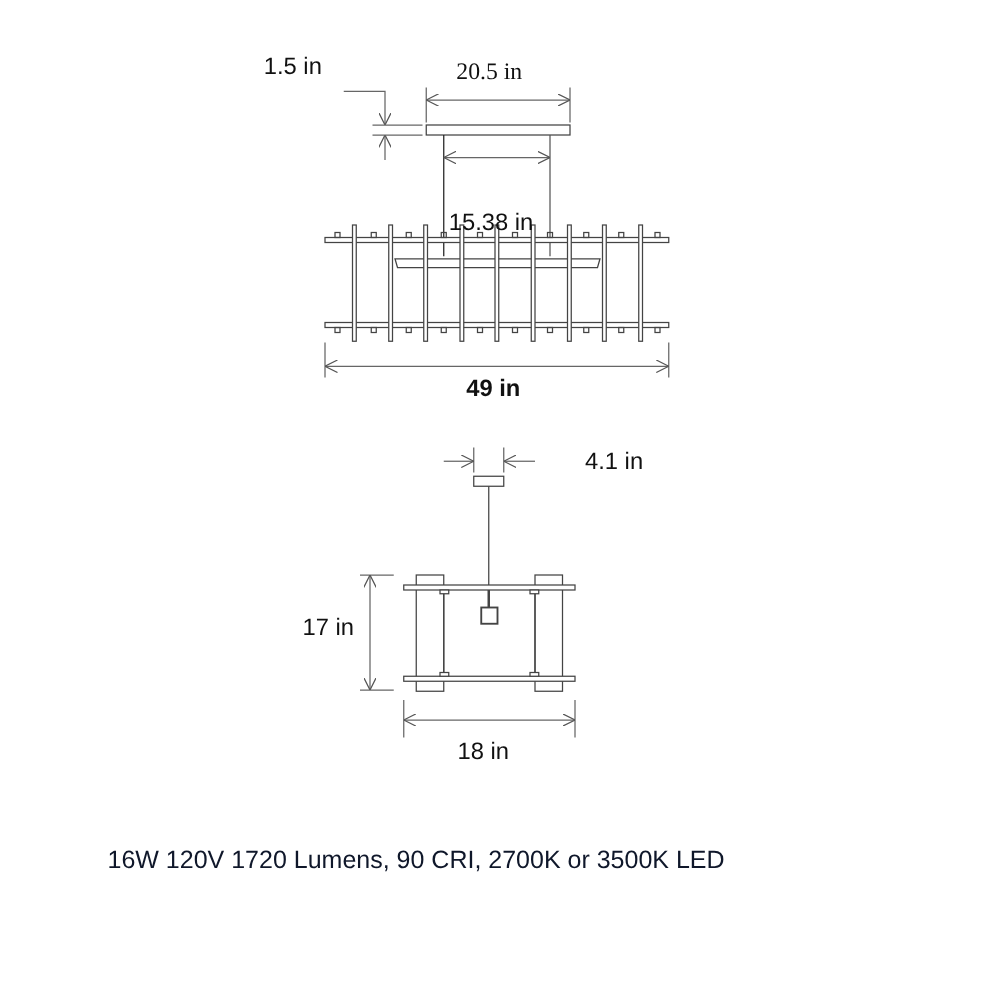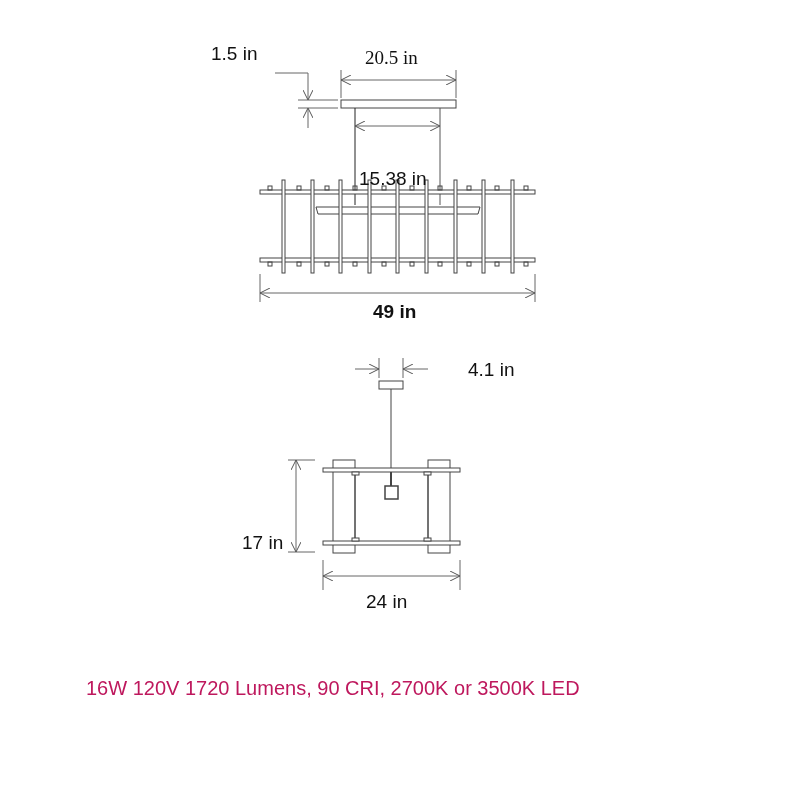--- a/index.html
+++ b/index.html
@@ -1,19 +1,19 @@
 <!DOCTYPE html>
 <html><head>
   <meta charset="utf-8">
   <style>
     html, body { margin: 0; padding: 0; background: #ffffff; }
     body { width: 800px; height: 800px; position: relative; overflow: hidden; }
     svg { position: absolute; left: 0; top: 0; }
     .lbl { position: absolute; font-family: "Liberation Sans", sans-serif; font-size: 19px; color: #111111; white-space: nowrap; line-height: 1; }
-    .spec { position: absolute; left: 86px; top: 678px; font-family: "Liberation Sans", sans-serif; font-size: 20px; color: #be185d; white-space: nowrap; line-height: 1; }
+    .spec { position: absolute; left: 86px; top: 678px; font-family: "Liberation Sans", sans-serif; font-size: 20px; color: #0f172a; white-space: nowrap; line-height: 1; }
   </style>
 </head>
 <body>
 
 <svg width="800" height="800" viewBox="0 0 800 800">
   <defs>
     <marker id="arr" viewBox="0 0 10 10" refX="10" refY="5" markerWidth="10" markerHeight="10" orient="auto-start-reverse" markerUnits="userSpaceOnUse">
       <path d="M0,0 L10,5 L0,10" fill="none" stroke="#555" stroke-width="1"></path>
     </marker>
   </defs>
@@ -130,16 +130,16 @@
       <line x1="323" y1="576" x2="460" y2="576" marker-start="url(#arr)" marker-end="url(#arr)"></line>
     </g>
   </g>
 </svg>
 
 <div class="lbl" style="left:211px; top:44px;">1.5 in</div>
 <div class="lbl" style="left:365px; top:48px;font-family:Liberation Serif, serif;">20.5 in</div>
 <div class="lbl" style="left:359px; top:141px;margin-top:28px;">15.38 in</div>
 <div class="lbl" style="left:373px; top:302px;font-weight:bold;">49 in</div>
 <div class="lbl" style="left:456px; top:360px;margin-left:12px;">4.1 in</div>
-<div class="lbl" style="left:242px; top:493px;margin-top:40px;">17 in</div>
-<div class="lbl" style="left:366px; top:592px;">24 in</div>
+<div class="lbl" style="left:242px; top:493px;">17 in</div>
+<div class="lbl" style="left:366px; top:592px;">18 in</div>
 
 <div class="spec">16W 120V 1720 Lumens, 90 CRI, 2700K or 3500K LED</div>
 
 </body></html>

